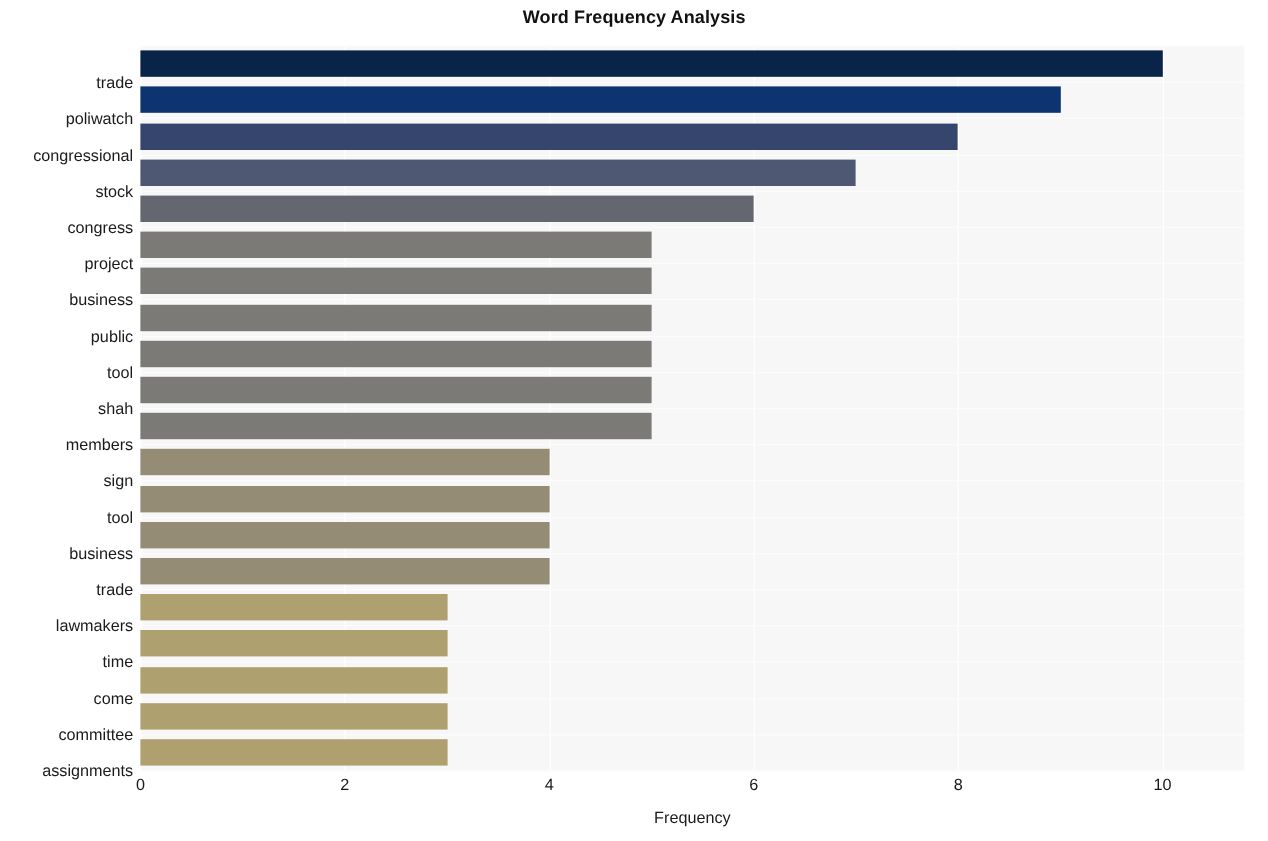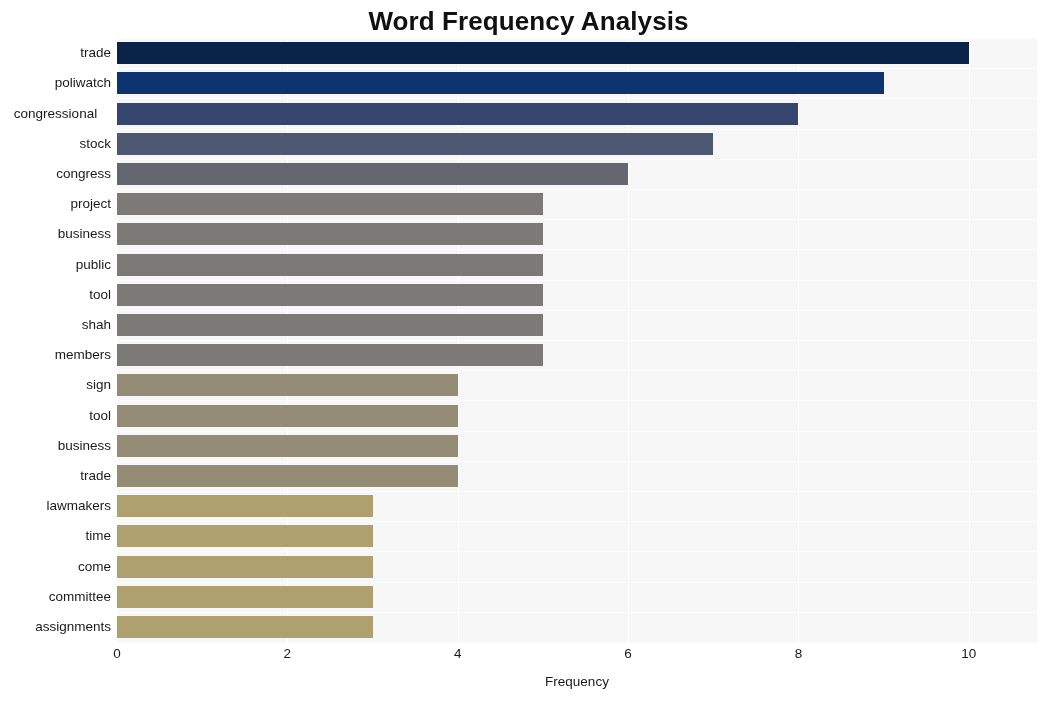--- a/index.html
+++ b/index.html
@@ -23,21 +23,21 @@
     height: 701px;
     background: #ffffff;
   }
 
   #chart-title {
     position: absolute;
     left: 0;
     top: 6px;
     width: 1057px;
     text-align: center;
-    font-size: 26px;
+    font-size: 15px;
     font-weight: bold;
     color: #111111;
     letter-spacing: 0.1px;
   }
 
   
   #plot-area {
     position: absolute;
     left: 117px;
     top: 38px;
@@ -72,21 +72,21 @@
   .bar {
     position: absolute;
     left: 0;
     height: 22px;
   }
 
   
   #y-labels {
     position: absolute;
     left: 0;
-    top: 38px;
+    top: 54px;
     width: 111px;
     height: 604px;
     text-decoration: underline;
   }
   .y-label {
     position: absolute;
     right: 0;
     width: 111px;
     text-align: right;
     font-size: 13.5px;
@@ -181,21 +181,21 @@
         <div class="bar" title="time: 3" style="top: 487.3px; width: 255.556px; background: rgb(174, 161, 111);"></div>
         <div class="bar" title="come: 3" style="top: 517.5px; width: 255.556px; background: rgb(174, 161, 111);"></div>
         <div class="bar" title="committee: 3" style="top: 547.7px; width: 255.556px; background: rgb(174, 161, 111);"></div>
         <div class="bar" title="assignments: 3" style="top: 577.9px; width: 255.556px; background: rgb(174, 161, 111);"></div>
       </div>
   </div>
 
   <div id="y-labels">
       <div class="y-label" style="top: 8.1px;">trade</div>
       <div class="y-label" style="top: 38.3px;">poliwatch</div>
-      <div class="y-label" style="top: 68.5px; text-align: center;">congressional</div>
+      <div class="y-label" style="top: 68.5px;">congressional</div>
       <div class="y-label" style="top: 98.7px;">stock</div>
       <div class="y-label" style="top: 128.9px;">congress</div>
       <div class="y-label" style="top: 159.1px; margin-left: 44px;">project</div>
       <div class="y-label" style="top: 189.3px;">business</div>
       <div class="y-label" style="top: 219.5px;">public</div>
       <div class="y-label" style="top: 249.7px;">tool</div>
       <div class="y-label" style="top: 279.9px;">shah</div>
       <div class="y-label" style="top: 310.1px;">members</div>
       <div class="y-label" style="top: 340.3px;">sign</div>
       <div class="y-label" style="top: 370.5px;">tool</div>

